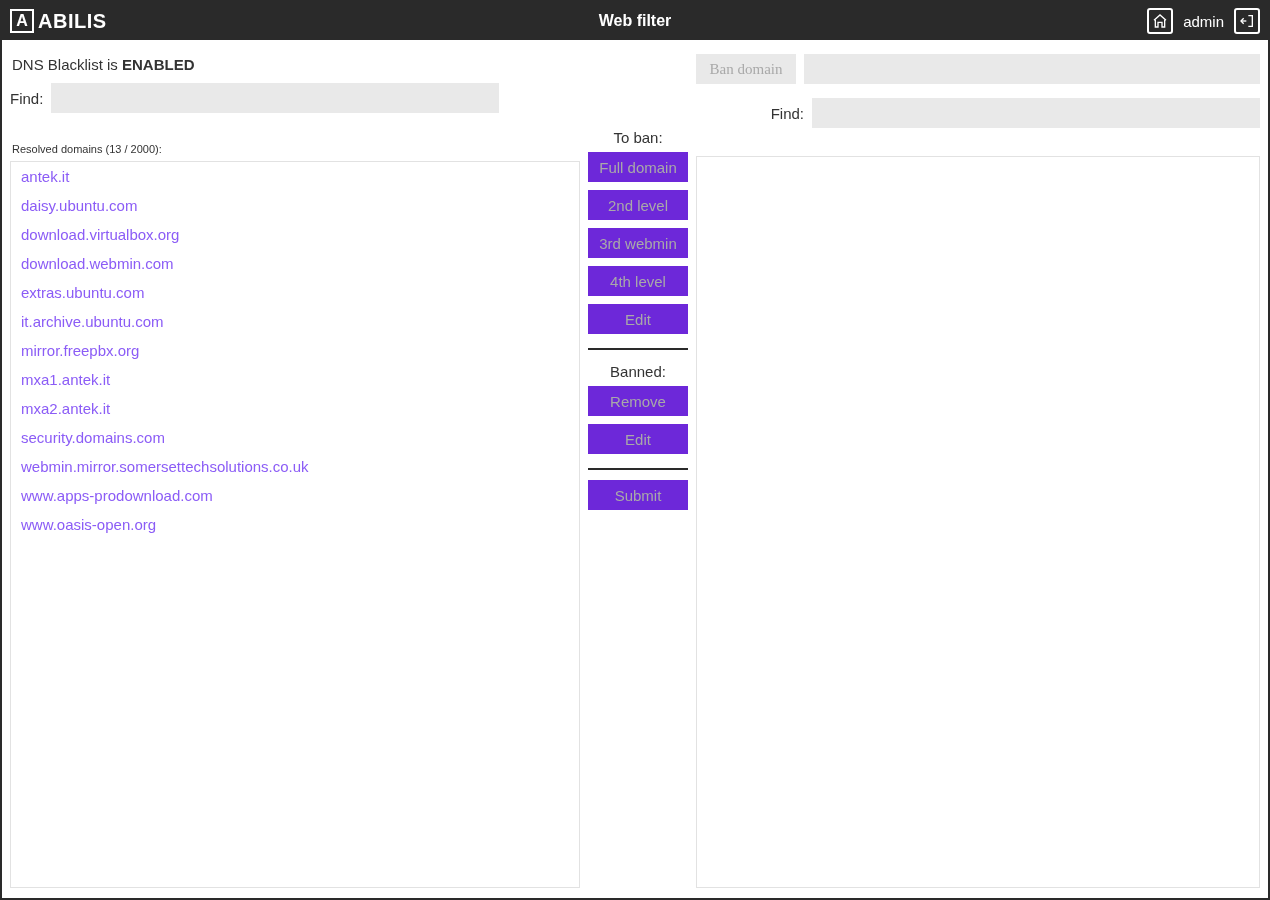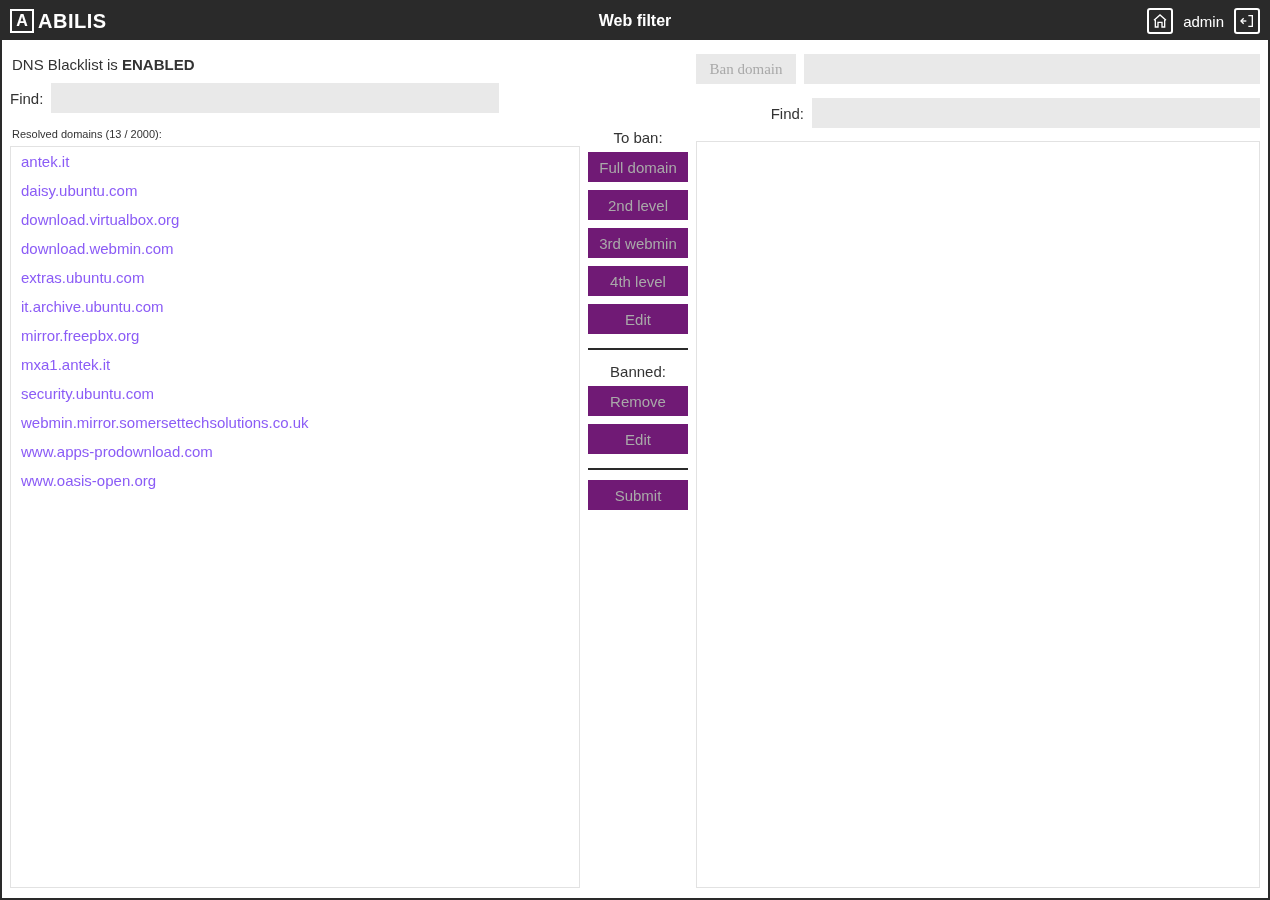--- a/index.html
+++ b/index.html
@@ -107,21 +107,21 @@
   .status-line {
     padding: 8px 2px 10px 2px;
     font-size: 15px;
   }
   .status-line .bold { font-weight: 700; }
 
   .find-row {
     display: flex;
     align-items: center;
     gap: 8px;
-    margin-bottom: 13px;
+    margin-bottom: 28px;
   }
   .find-row.right { justify-content: flex-end; }
   .find-label { font-size: 15px; }
   .find-input {
     background: #e9e9e9;
     border: none;
     height: 30px;
     padding: 0 8px;
     font-size: 14px;
     outline: none;
@@ -165,21 +165,21 @@
     cursor: pointer;
   }
 
   .mid-label {
     font-size: 15px;
     margin-bottom: 6px;
     margin-top: 3px;
     text-align: center;
   }
   .mid-btn {
-    background: #701a75;
+    background: #6d28d9;
     border: none;
     color: #a9a9a9;
     font-size: 15px;
     width: 100px;
     height: 30px;
     margin-bottom: 8px;
     cursor: pointer;
   }
   .divider {
     width: 100px;
@@ -232,21 +232,22 @@
       <div class="list-title">Resolved domains (13 / 2000):</div>
       <div class="listbox" id="resolved-list">
           <div class="list-item">antek.it</div>
           <div class="list-item">daisy.ubuntu.com</div>
           <div class="list-item">download.virtualbox.org</div>
           <div class="list-item">download.webmin.com</div>
           <div class="list-item">extras.ubuntu.com</div>
           <div class="list-item">it.archive.ubuntu.com</div>
           <div class="list-item">mirror.freepbx.org</div>
           <div class="list-item">mxa1.antek.it</div>
-          <div class="list-item">security.ubuntu.com</div>
+          <div class="list-item">mxa2.antek.it</div>
+          <div class="list-item">security.domains.com</div>
           <div class="list-item">webmin.mirror.somersettechsolutions.co.uk</div>
           <div class="list-item">www.apps-prodownload.com</div>
           <div class="list-item">www.oasis-open.org</div>
         </div>
     </div>
 
     <div class="col-mid">
       <div class="mid-label">To ban:</div>
       <button class="mid-btn" disabled="">Full domain</button>
       <button class="mid-btn" disabled="">2nd level</button>

